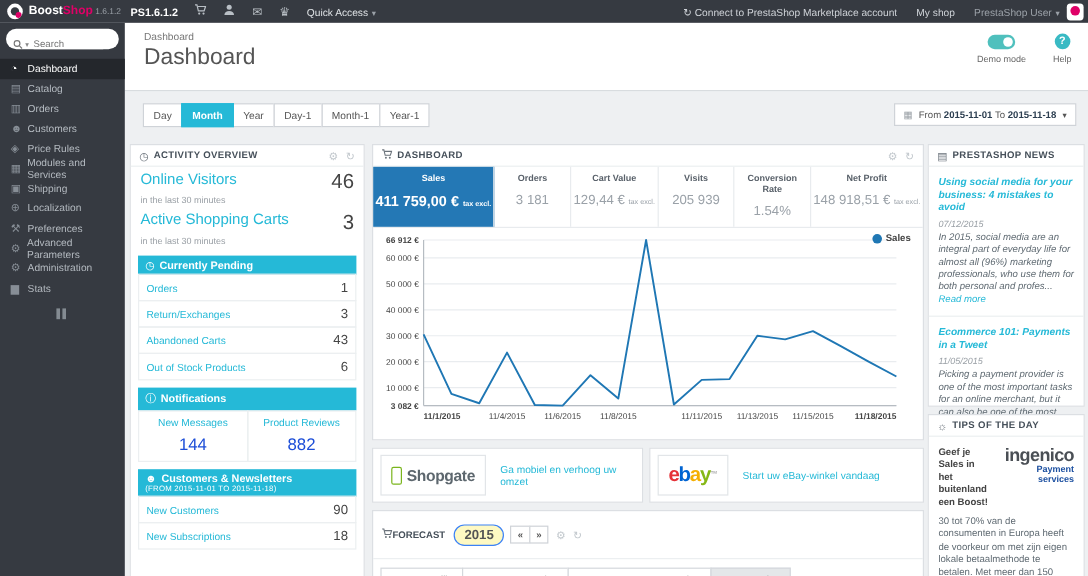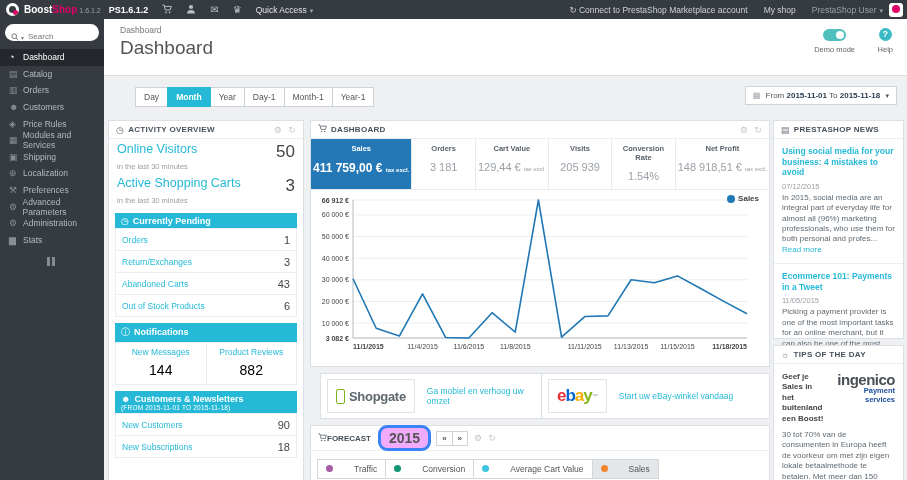--- a/index.html
+++ b/index.html
@@ -41,21 +41,21 @@
   .page-head{position:absolute;left:104px;top:19px;width:803px;height:57px;background:#fff;border-bottom:1px solid #d8dcdf;}
   .crumb{position:absolute;left:16px;top:6px;font-size:8.5px;color:#777;}
   .ptitle{position:absolute;left:16px;top:18px;font-size:19px;color:#555;font-weight:normal;}
   .demo-wrap{position:absolute;right:52px;top:10px;text-align:center;}
   .toggle{width:23px;height:12px;border-radius:7px;background:#4fc0bd;position:relative;margin:0 auto;cursor:pointer;}
   .toggle::after{content:"";position:absolute;right:2px;top:2px;width:8px;height:8px;border-radius:50%;background:#fff;}
   .demo-label,.help-label{font-size:7.5px;color:#666;margin-top:4px;}
   .help-wrap{position:absolute;right:14px;top:9px;text-align:center;cursor:pointer;}
   .help-circle{width:13px;height:13px;border-radius:50%;background:#39bac4;color:#fff;font-size:9px;font-weight:bold;line-height:13px;margin:0 auto;}
   
-  .filters{position:absolute;left:120px;top:86px;margin-left:16px;}
+  .filters{position:absolute;left:120px;top:86px;}
   .fbtn{display:inline-block;padding:4px 8px;border:1px solid #cfd3d8;margin-left:-1px;background:#fff;font-size:8.5px;color:#555;cursor:pointer;}
   .fbtn.active{background:#25b9d7;border-color:#25b9d7;color:#fff;font-weight:bold;position:relative;z-index:2;}
   .datebtn{position:absolute;right:10px;top:86px;background:#fff;border:1px solid #cfd3d8;padding:4px 7px;font-size:8px;color:#555;cursor:pointer;}
   .datebtn b{color:#2c3e50;}
   .cal-ico{color:#9aa0a6;margin-right:3px;font-size:8px;}
   
   .panel{position:absolute;background:#fff;border:1px solid #dcdfe3;}
   .phead{height:18px;border-bottom:1px solid #eceff1;display:flex;align-items:center;padding:0 7px;font-size:8px;font-weight:bold;color:#46505a;letter-spacing:.3px;}
   .phead .hico{color:#6b737b;margin-right:4px;font-size:9px;font-weight:normal;}
   .phead .spacer{flex:1;}
@@ -70,58 +70,58 @@
   .blue-bar .bico{margin-right:4px;font-weight:normal;}
   .blue-bar .range{display:block;font-size:6.5px;font-weight:normal;letter-spacing:.2px;}
   .arow{display:flex;justify-content:space-between;align-items:center;margin:-1px 6px 0 6px;border:1px solid #eceff1;padding:4.5px 6px;cursor:pointer;}
   .arow:first-of-type{margin-top:0;}
   .arow .lbl{color:#25b9d7;font-size:8.5px;}
   .arow .val{color:#444;font-size:11px;}
   .ncells{display:flex;margin:0 6px;}
   .ncell{flex:1;border:1px solid #eceff1;text-align:center;padding:4px 2px 6px 2px;margin-left:-1px;cursor:pointer;}
   .ncell:first-child{margin-left:0;}
   .ncell .nlabel{font-size:8.5px;color:#25b9d7;}
-  .ncell .nval{font-size:14px;color:#000000;margin-top:5px;}
+  .ncell .nval{font-size:14px;color:#1d4ed8;margin-top:5px;}
   
   #dashpanel{left:310px;top:120px;width:460px;height:247px;}
   .kpis{display:flex;border-bottom:1px solid #e8ebee;}
   .kpi{flex:1;border-right:1px solid #e8ebee;text-align:center;padding:5px 2px 7px 2px;cursor:pointer;}
   .kpi:last-child{border-right:none;}
   .kpi .klabel{font-size:7.5px;color:#59616a;font-weight:bold;}
   .kpi .kval{font-size:11px;color:#9aa1a8;margin-top:8px;white-space:nowrap;}
   .kpi .ksuf{font-size:6px;}
   .kpi.active{background:#2478b5;}
   .kpi.active .klabel{color:#fff;}
   .kpi.active .kval{color:#fff;font-weight:bold;font-size:12px;}
   .chart-wrap{position:relative;}
   .legend{position:absolute;right:10px;top:4px;display:flex;align-items:center;gap:3px;font-size:8px;font-weight:bold;color:#444;cursor:pointer;}
   .legend i{width:8px;height:8px;border-radius:50%;display:block;}
   
   .adcard{position:absolute;background:#fff;border:1px solid #dcdfe3;display:flex;align-items:center;padding:6px;}
-  #ad-shopgate{left:320px;top:373px;width:226px;height:46px;}
+  #ad-shopgate{left:310px;top:373px;width:226px;height:46px;}
   #ad-ebay{left:541px;top:373px;width:229px;height:46px;}
   .adlogo{border:1px solid #e2e5e8;background:#fff;height:34px;display:flex;align-items:center;justify-content:center;padding:0 8px;}
   .sg-phone{width:9px;height:15px;border:1.5px solid #7ab51d;border-radius:2px;margin-right:4px;position:relative;}
   .sg-text{font-size:13px;color:#5d676e;font-weight:bold;letter-spacing:-.3px;}
   .adlink{font-size:8.5px;color:#25b9d7;margin-left:12px;cursor:pointer;}
   .ebay-logo{font-size:17px;font-weight:bold;letter-spacing:-1px;}
   .ebay-tm{font-size:6px;color:#999;vertical-align:super;}
   
   #forecast{left:310px;top:425px;width:460px;height:60px;}
-  .fc-head{height:25px;border-bottom:1px solid #eceff1;display:flex;align-items:center;padding:0 7px;font-size:8px;font-weight:bold;color:#46505a;}
-  .year-pill{border:3px solid #3b82f6;border-radius:9px;padding:2px 8px;font-size:14px;color:#555;margin-left:7px;background:#f0abfc;}
+  .fc-head{height:40px;border-bottom:1px solid #eceff1;display:flex;align-items:center;padding:0 7px;font-size:8px;font-weight:bold;color:#46505a;}
+  .year-pill{border:1px solid #3b82f6;border-radius:9px;padding:2px 8px;font-size:11px;color:#555;margin-left:7px;background:#fef9c3;}
   .nav-arrows{display:flex;margin-left:6px;}
   .nav-arrows b{border:1px solid #cfd3d8;background:#fff;padding:2px 5px;font-size:8px;color:#555;margin-left:-1px;cursor:pointer;}
   .tgl-row{padding:7px 7px;}
   .tbtn{display:inline-flex;align-items:center;gap:21px;padding:4px 8px;border:1px solid #d4d8dc;margin-left:-1px;background:#fff;font-size:8.5px;color:#555;cursor:pointer;}
   .tbtn.active{background:#e4e7e9;}
   .tbtn i{width:7px;height:7px;border-radius:50%;display:block;background:#999;}
   
   #news{left:773px;top:120px;width:131px;height:219px;}
-  .news-item{padding:7px 8px 8px 8px;}
+  .news-item{padding:7px 8px 8px 8px;font-style:italic;}
   .news-item + .news-item{border-top:1px solid #eceff1;}
   .news-title{color:#25b9d7;font-weight:bold;font-size:8.5px;line-height:1.25;cursor:pointer;}
   .news-date{color:#9aa0a6;font-size:7.5px;margin:4px 0 2px 0;}
   .news-body{color:#5f6a72;font-size:8px;line-height:1.3;}
   .read-more{color:#25b9d7;cursor:pointer;margin-top:14px;}
   .find-more{text-align:center;padding:6px 0 8px 0;font-size:8.5px;font-weight:bold;color:#25b9d7;cursor:pointer;}
   
   #tips{left:773px;top:345px;width:131px;height:140px;}
   .tips-body{padding:8px;}
   .ing-logo{float:right;text-align:right;width:72px;}
@@ -249,21 +249,21 @@
 <div class="panel" id="activity">
   <div class="phead">
     <span class="hico">◷</span>
     <span>ACTIVITY OVERVIEW</span>
     <span class="spacer"></span>
     <span class="picon">⚙</span>
     <span class="picon">↻</span>
   </div>
   <div class="big-row">
       <span class="big-link">Online Visitors</span>
-      <span class="big-val">50</span>
+      <span class="big-val">46</span>
     </div>
   <div class="big-sub">in the last 30 minutes</div>
   <div class="big-row">
       <span class="big-link">Active Shopping Carts</span>
       <span class="big-val">3</span>
     </div>
   <div class="big-sub">in the last 30 minutes</div>
 
   <div class="blue-bar"><span class="bico">◷</span><span>Currently Pending</span></div>
   <div class="arow">

